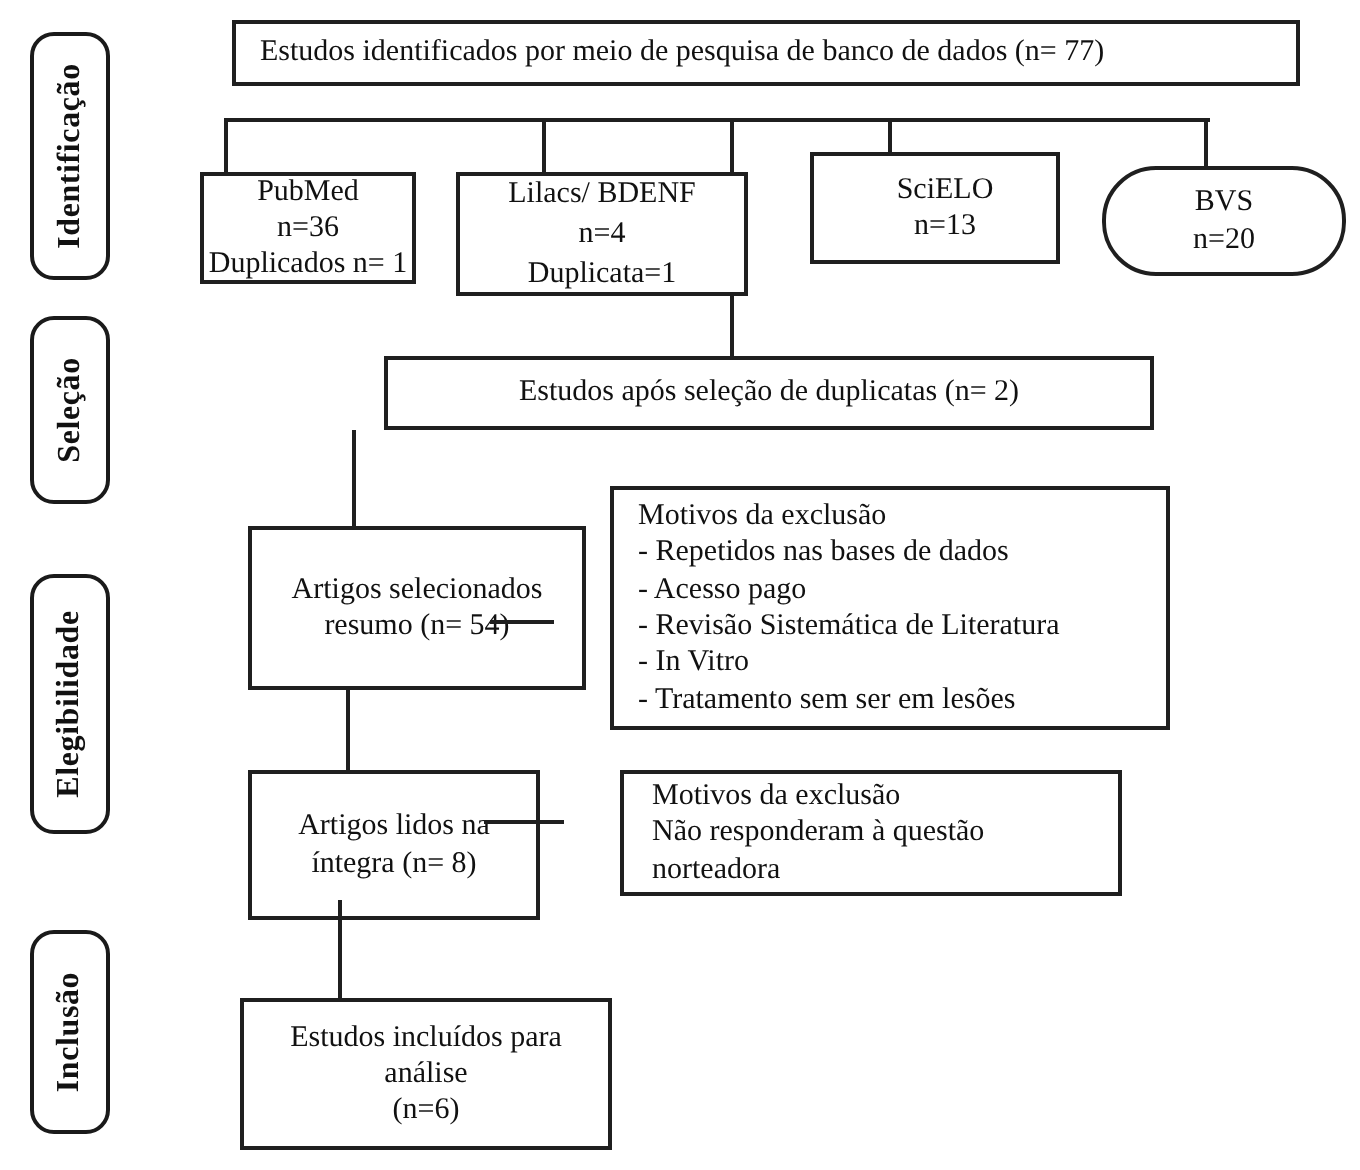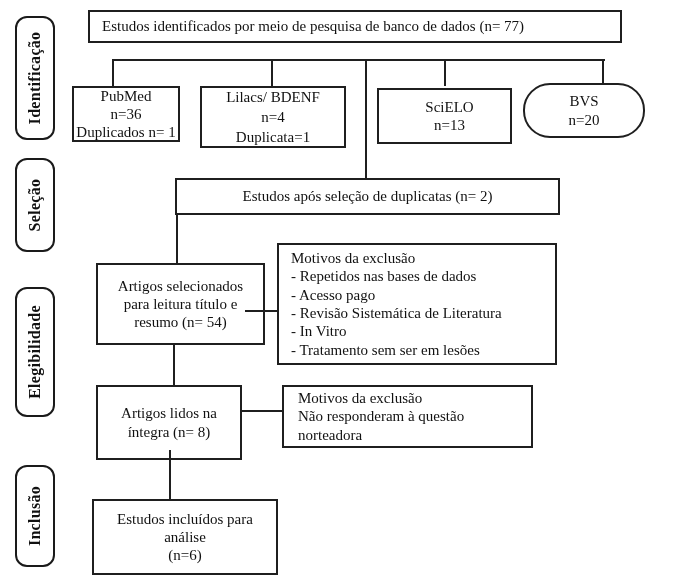--- a/index.html
+++ b/index.html
@@ -22,20 +22,21 @@
     border: 2px solid #1f1f1f;
     background: #ffffff;
     display: flex;
     flex-direction: column;
     align-items: center;
     justify-content: center;
     text-align: center;
     font-size: 15px;
     line-height: 1.22;
     box-sizing: border-box;
+    margin-left: 28px;
   }
   .box .ln { display: block; }
   .box.left-text {
     align-items: flex-start;
     text-align: left;
   }
   
   .stage {
     position: absolute;
     left: 15px;
@@ -62,23 +63,23 @@
   }
   .line.h { height: 2px; }
   .line.v { width: 2px; }
 
   
   #box-identified   { left: 88px;  top: 10px;  width: 534px; height: 33px;
                       align-items: flex-start; justify-content: center;
                       text-align: left; padding-left: 12px; }
   #box-pubmed       { left: 72px;  top: 86px;  width: 108px; height: 56px; }
   #box-lilacs       { left: 200px; top: 86px;  width: 146px; height: 62px; justify-content: space-between; }
-  #box-scielo       { left: 377px; top: 88px;  width: 135px; height: 56px; padding-left: 10px; }
+  #box-scielo       { left: 377px; top: 76px;  width: 125px; height: 56px; padding-left: 10px; }
   #box-bvs          { left: 523px; top: 83px;  width: 122px; height: 55px; border-radius: 27px; }
-  #box-afterdup     { left: 175px; top: 178px; width: 385px; height: 37px; }
+  #box-afterdup     { left: 164px; top: 178px; width: 385px; height: 37px; }
   #box-selected     { left: 96px;  top: 263px; width: 169px; height: 82px; }
   #box-exclusion1   { left: 277px; top: 243px; width: 280px; height: 122px;
                       padding: 0 12px; justify-content: center; }
   #box-fullread     { left: 96px;  top: 385px; width: 146px; height: 75px; }
   #box-exclusion2   { left: 282px; top: 385px; width: 251px; height: 63px;
                       padding: 0 14px; justify-content: center; }
   #box-included     { left: 92px;  top: 499px; width: 186px; height: 76px; }
 
   #stage-identificacao { top: 16px;  height: 124px; }
   #stage-selecao       { top: 158px; height: 94px;  }
@@ -146,21 +147,20 @@
   </div>
 
   <div class="box" id="box-afterdup">
     <span class="ln">Estudos após seleção de duplicatas (n= 2)</span>
   </div>
 
   <div class="line v" id="ln-afterdup-v"></div>
 
   <div class="box" id="box-selected">
     <span class="ln">Artigos selecionados</span>
-    <span class="ln">para leitura título e</span>
     <span class="ln">resumo (n= 54)</span>
   </div>
 
   <div class="line h" id="ln-excl1-h"></div>
 
   <div class="box left-text" id="box-exclusion1">
     <span class="ln">Motivos da exclusão</span>
     <span class="ln">- Repetidos nas bases de dados</span>
     <span class="ln">- Acesso pago</span>
     <span class="ln">- Revisão Sistemática de Literatura</span>

